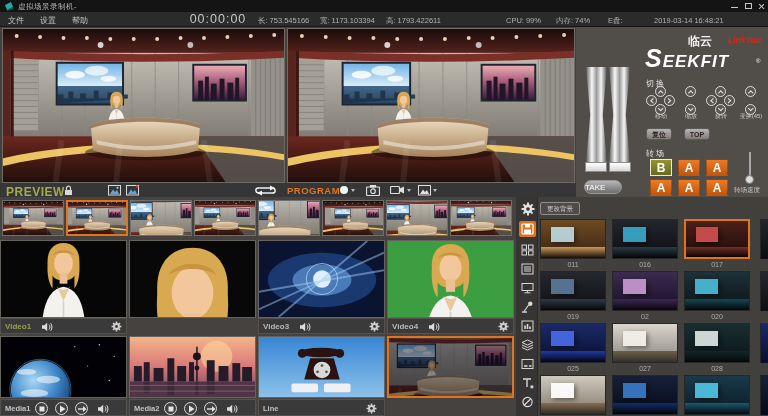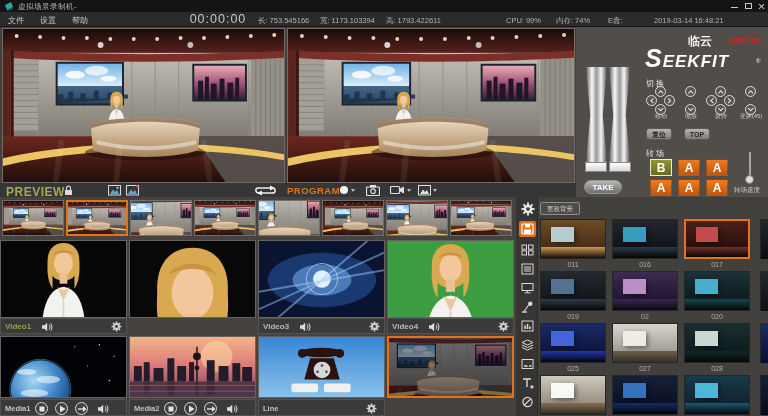--- a/index.html
+++ b/index.html
@@ -24,21 +24,21 @@
 .monitor svg{display:block;width:100%;height:100%}
 #monbar{position:absolute;left:0;top:183px;width:576px;height:14px;background:#363636}
 #preview-label{position:absolute;left:6px;top:2px;font-size:12px;font-weight:bold;color:#a3aa52;letter-spacing:.5px}
 #program-label{position:absolute;left:287px;top:2px;font-size:9.5px;font-weight:bold;color:#e0731c;letter-spacing:.5px}
 .bicon{position:absolute;top:2px}
 .caret{position:absolute;width:0;height:0;border-left:2.5px solid transparent;border-right:2.5px solid transparent;border-top:3.5px solid #bdbdbd}
 
 #rightpanel{position:absolute;left:576px;top:27px;width:192px;height:170px;background:#514d49}
 .fader{position:absolute;top:40px;width:21px;height:96px;background:linear-gradient(90deg,#5a5a5a,#f8f8f8 28%,#9a9a9a 50%,#f4f4f4 72%,#4e4e4e);clip-path:polygon(0 0,100% 0,80% 50%,100% 100%,0 100%,20% 50%)}
 .fhandle{position:absolute;top:135px;width:22px;height:10px;background:linear-gradient(180deg,#ffffff,#d6d6d6);border:1px solid #8a8a8a}
-.gbtn{position:absolute;border-radius:7px;background:linear-gradient(180deg,#b6b6b6,#6e6e6e);border:1px solid #999;color:#fff;font-weight:bold;text-align:center}
+.gbtn{position:absolute;border-radius:7px;background:linear-gradient(180deg,#b6b6b6,#6e6e6e);border:1px solid #999;color:#fff;font-weight:normal;}
 #brand-cn{position:absolute;left:688px;top:33px;font-size:12px;font-weight:bold;color:#f2f2f2}
 #brand-en{position:absolute;left:728px;top:35px;font-size:8.5px;font-weight:bold;font-style:italic;color:#d42818}
 #logo{position:absolute;left:645px;top:44px;width:118px;font-size:17px;font-weight:900;font-style:italic;color:#ffffff;letter-spacing:1px}
 #logo::first-letter{font-size:25px}
 #logo-reg{position:absolute;left:756px;top:58px;font-size:6px;color:#fff}
 .sec-title{position:absolute;font-size:8px;color:#e4e4e4;letter-spacing:2px}
 .pbtn{position:absolute;width:11px;height:11px;border:1px solid #dcdcdc;border-radius:50%;background:rgba(255,255,255,.05)}
 .pbtn i{position:absolute;left:3px;top:3.6px;width:3.5px;height:3.5px;border-left:1.2px solid #e4e4e4;border-top:1.2px solid #e4e4e4;transform:rotate(45deg)}
 .pbtn.down i{transform:rotate(225deg);top:2px}
 .pbtn.left i{transform:rotate(-45deg);left:4px;top:3px}

